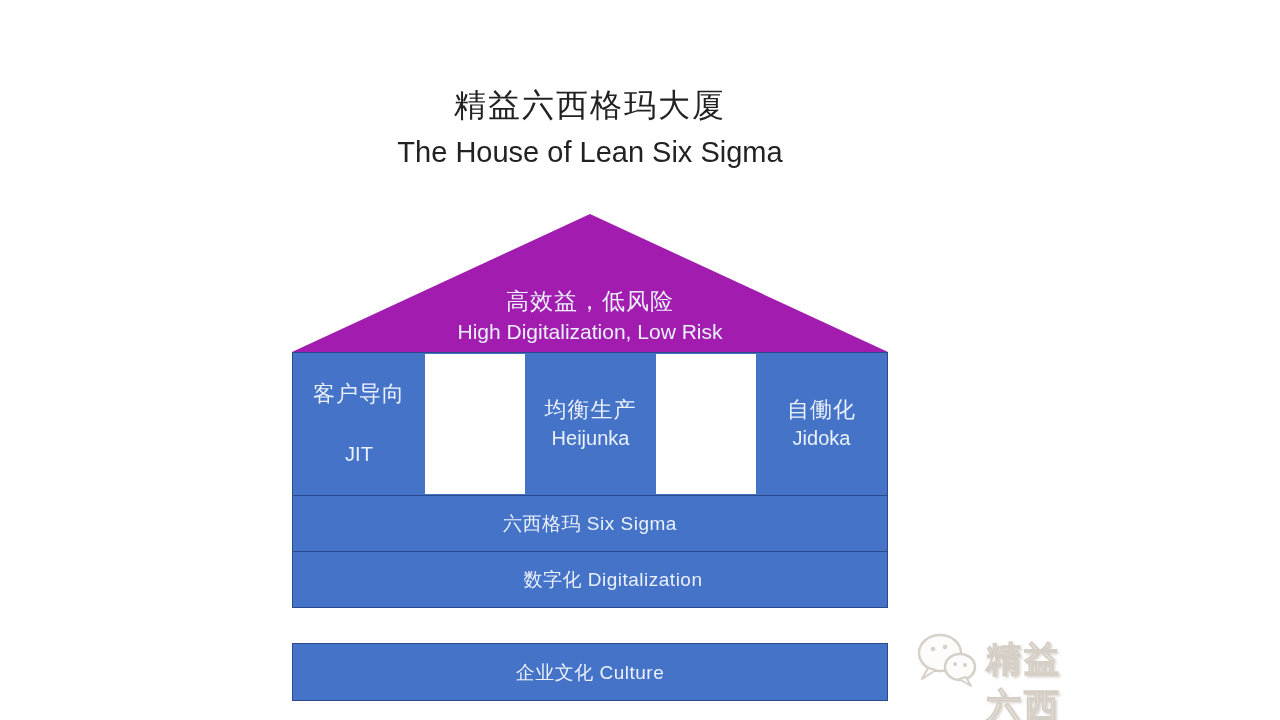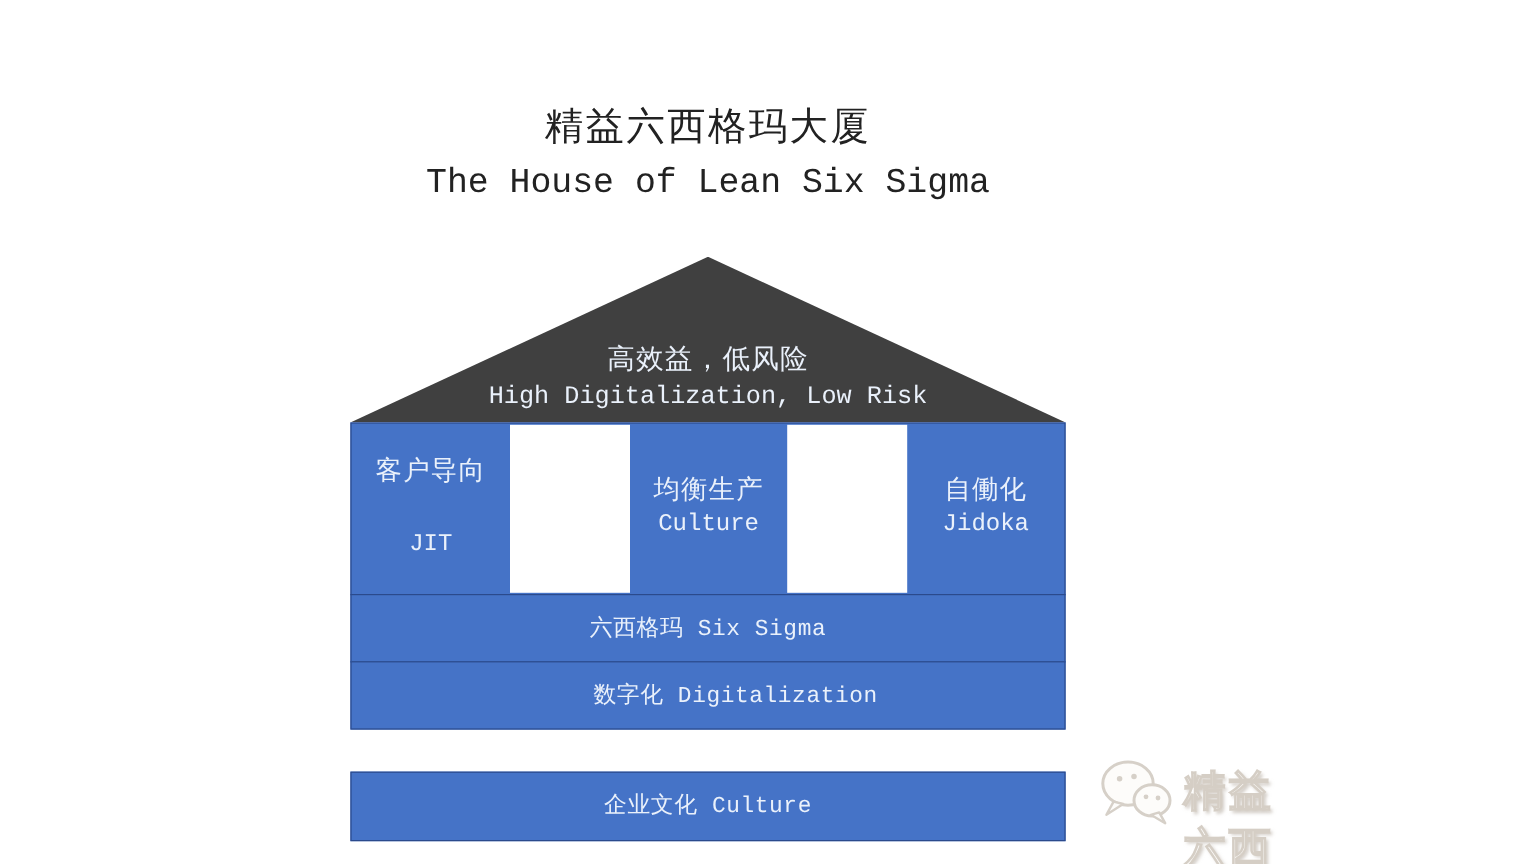--- a/index.html
+++ b/index.html
@@ -1,32 +1,32 @@
 <!DOCTYPE html>
 <html><head>
 <meta charset="utf-8">
 <style>
   html,body{margin:0;padding:0;background:#ffffff;}
   .canvas{
     position:relative;width:1075px;height:720px;background:#ffffff;overflow:hidden;
-    font-family:Liberation Mono, monospace;
+    font-family:Liberation Sans, sans-serif;
   }
   
   .title-zh{
     position:absolute;left:0;top:84px;width:1180px;text-align:center;
     font-size:32px;letter-spacing:2px;color:#222222;font-weight:400;
   }
   .title-en{
     position:absolute;left:0;top:136px;width:1180px;text-align:center;
     font-size:29px;color:#222222;font-weight:400;
   }
   
   .roof{
     position:absolute;left:292px;top:214px;width:596px;height:138px;
-    background:#404040;
+    background:#a21caf;
     -webkit-clip-path:polygon(50% 0%,100% 100%,0% 100%);
     clip-path:polygon(50% 0%,100% 100%,0% 100%);
   }
   .roof-text{position:absolute;left:0;bottom:6px;width:100%;text-align:center;color:#EAF1FB;}
   .roof-zh{font-size:23px;line-height:31px;letter-spacing:1px;}
   .roof-en{font-size:21px;line-height:29px;}
   .wall{
     position:absolute;left:292px;top:352px;width:596px;height:144px;
     background:#4573C7;border:1px solid #2B4A8C;box-sizing:border-box;
   }
@@ -80,21 +80,21 @@
 
   <div class="wall">
     <div class="gap g1"></div>
     <div class="gap g2"></div>
     <div class="pillar-label pl1">
       <div class="zh">客户导向</div>
       <div class="en">JIT</div>
     </div>
     <div class="pillar-label pl2">
       <div class="zh">均衡生产</div>
-      <div class="en">Culture</div>
+      <div class="en">Heijunka</div>
     </div>
     <div class="pillar-label pl3">
       <div class="zh">自働化</div>
       <div class="en">Jidoka</div>
     </div>
   </div>
 
   <div class="row row1">六西格玛 Six Sigma</div>
   <div class="row row2">数字化 Digitalization</div>
   <div class="row row3">企业文化 Culture</div>

